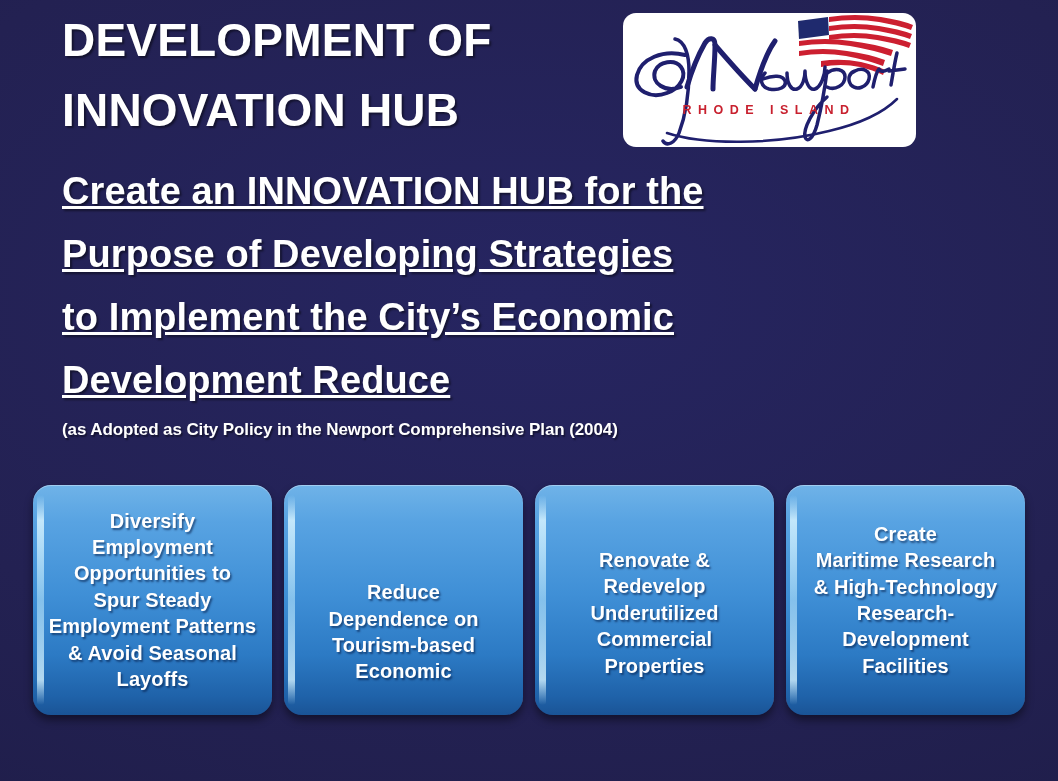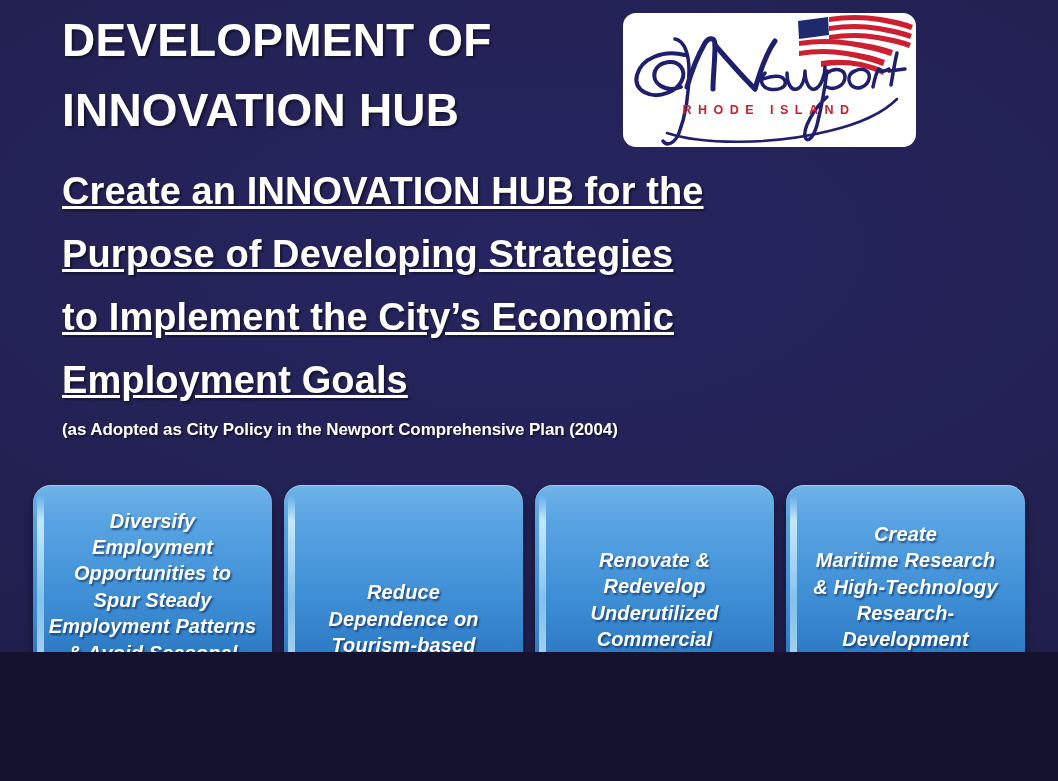--- a/index.html
+++ b/index.html
@@ -7,21 +7,21 @@
     margin: 0;
     padding: 0;
     background: #14122e;
   }
   body {
     font-family: "Liberation Sans", sans-serif;
   }
   #slide {
     position: relative;
     width: 1058px;
-    height: 652px;
+    height: 781px;
     overflow: hidden;
     background: #212155;
     background-image:
       radial-gradient(ellipse 120% 95% at 50% 38%, #262561 0%, #232152 55%, #1d1c46 100%);
   }
 
   
   .title-block {
     position: absolute;
     left: 62px;
@@ -80,21 +80,20 @@
 
   
   .boxes-row {
     position: absolute;
     left: 33px;
     top: 485px;
     width: 992px;
     height: 230px;
     display: flex;
     gap: 12px;
-    font-style: italic;
   }
   .goal-box {
     position: relative;
     flex: 1 1 0;
     border-radius: 18px;
     background:
       linear-gradient(180deg,
         #6fb3e8 0%,
         #58a3e2 16%,
         #3f8fd6 48%,
@@ -202,21 +201,21 @@
       </g>
 
       <text x="146" y="101" text-anchor="middle" fill="#c8202e" font-family="Liberation Sans, sans-serif" font-size="12.5" font-weight="bold" letter-spacing="6.5">RHODE ISLAND</text>
     </svg>
   </div>
 
   <div class="subtitle-block">
     <div class="sub-line">Create an INNOVATION HUB for the</div>
     <div class="sub-line">Purpose of Developing Strategies</div>
     <div class="sub-line">to Implement the City’s Economic</div>
-    <div class="sub-line">Employment Goals</div>
+    <div class="sub-line">Development Reduce</div>
     <div class="note-line">(as Adopted as City Policy in the Newport Comprehensive Plan (2004)</div>
   </div>
 
   <div class="boxes-row">
     <div class="goal-box">
       <div class="goal-text">Diversify
 Employment
 Opportunities to
 Spur Steady
 Employment Patterns

